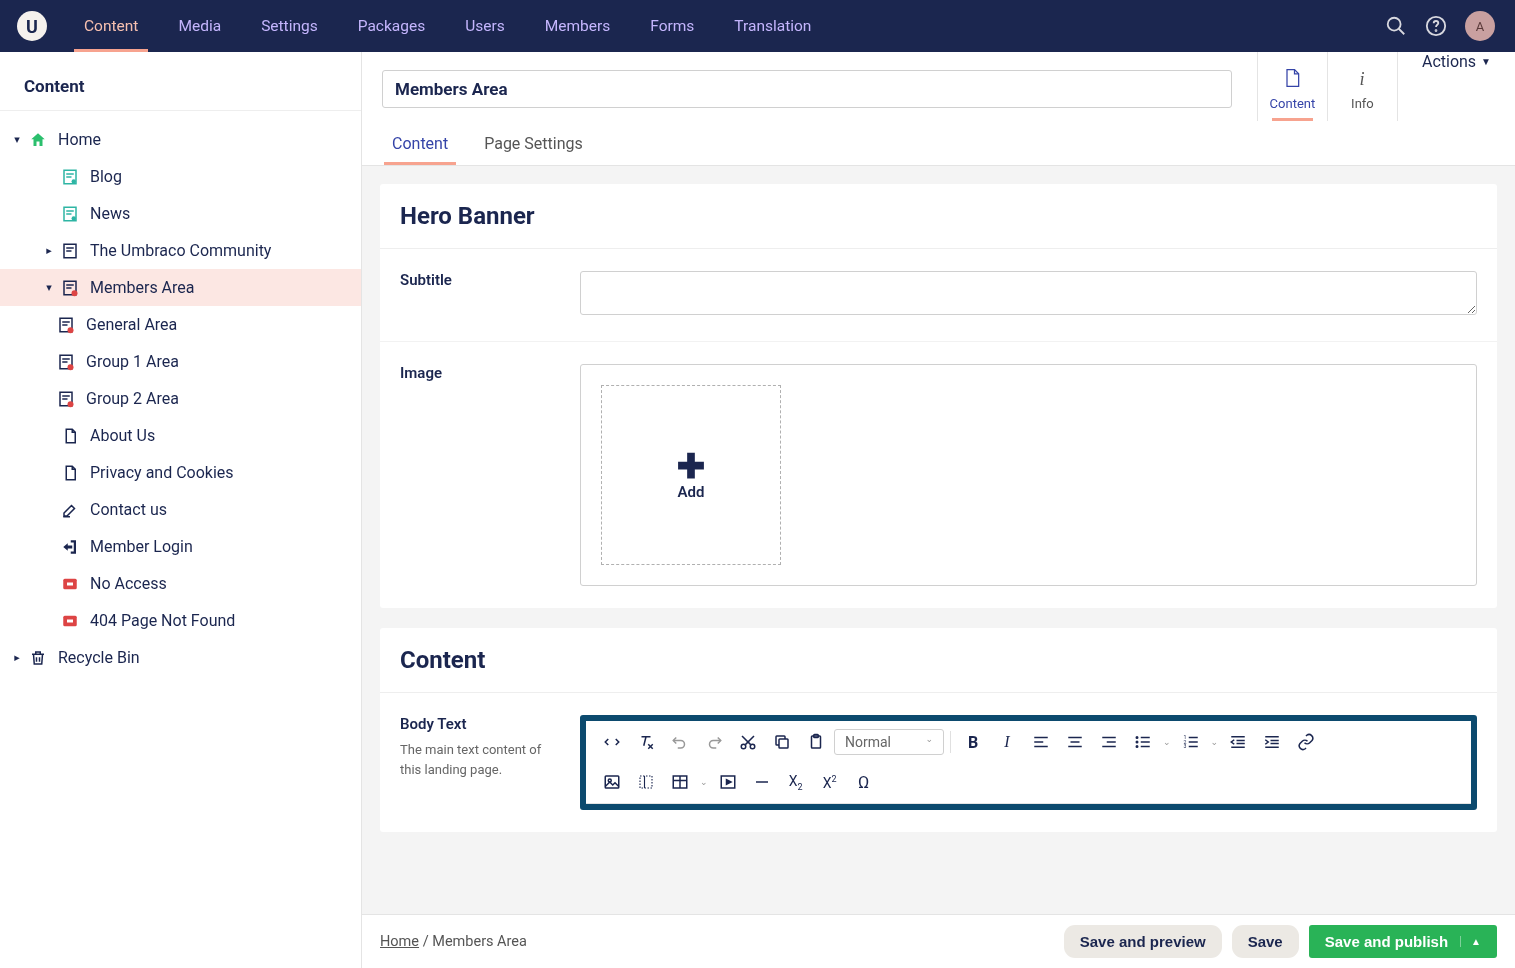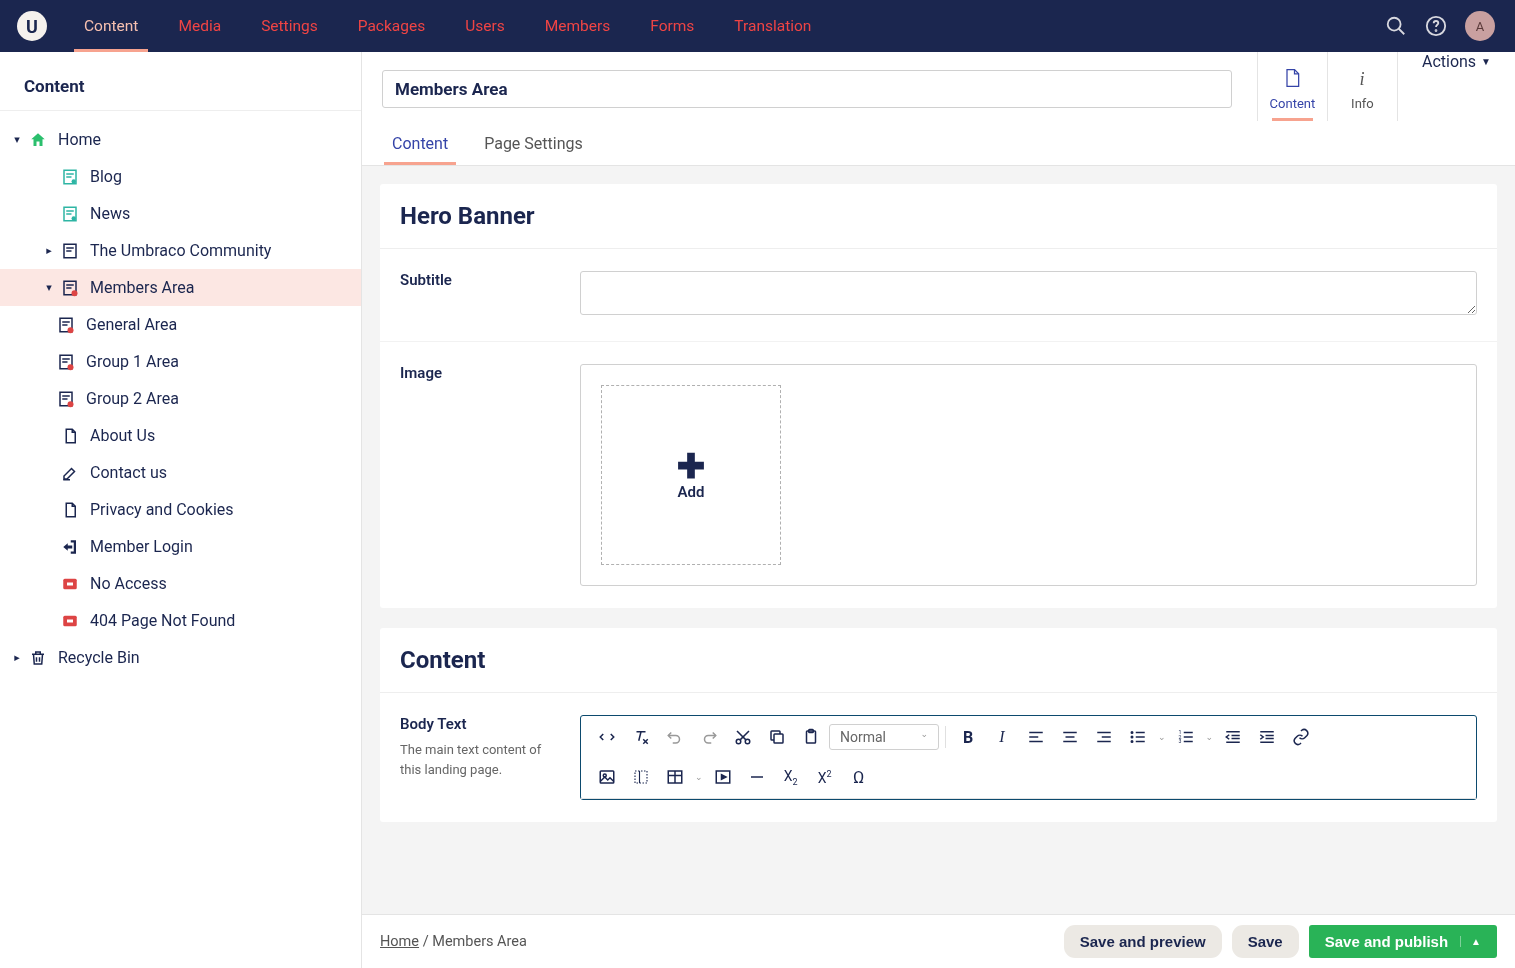--- a/index.html
+++ b/index.html
@@ -45,21 +45,21 @@
       color: #1b264f;
       font-weight: bold;
       font-size: 18px;
     }
     .nav-items {
       display: flex;
       height: 100%;
     }
     .nav-item {
       padding: 0 20px;
-      color: #ef4444;
+      color: #c4b5fd;
       font-size: 15.5px;
       display: flex;
       align-items: center;
       cursor: pointer;
       position: relative;
     }
     .nav-item.active {
       color: #f7c0b0;
     }
     .nav-item.active::after {
@@ -317,21 +317,21 @@
       font-weight: 700;
       line-height: 1;
     }
     .image-add .add-label {
       font-size: 15px;
       font-weight: 600;
       margin-top: 0;
     }
     
     .rte {
-      border: 1px solid #0c4a6e;
+      border: 6px solid #0c4a6e;
       border-radius: 3px;
     }
     .rte-toolbar {
       border-bottom: 1px solid #e4e4e4;
       padding: 6px 10px;
       display: flex;
       flex-wrap: wrap;
       align-items: center;
       gap: 2px;
     }
@@ -554,35 +554,35 @@
                 <path d="M7 3h8l4 4v14H7z"></path>
                 <path d="M15 3v4h4"></path>
               </svg>
             </span>
             <span>About Us</span>
           </div>
           <div class="tree-item depth-1">
             <span class="caret-spot"></span>
             <span class="tree-icon">
               <svg width="18" height="18" viewBox="0 0 24 24" fill="none" stroke="#1b264f" stroke-width="2">
+                <path d="M7 3h8l4 4v14H7z"></path>
+                <path d="M15 3v4h4"></path>
+              </svg>
+            </span>
+            <span>Privacy and Cookies</span>
+          </div>
+          <div class="tree-item depth-1">
+            <span class="caret-spot"></span>
+            <span class="tree-icon">
+              <svg width="18" height="18" viewBox="0 0 24 24" fill="none" stroke="#1b264f" stroke-width="2">
                 <path d="M4 20h4l10-10-4-4L4 16v4z"></path>
                 <line x1="3" y1="21" x2="12" y2="21"></line>
               </svg>
             </span>
             <span>Contact us</span>
-          </div>
-          <div class="tree-item depth-1">
-            <span class="caret-spot"></span>
-            <span class="tree-icon">
-              <svg width="18" height="18" viewBox="0 0 24 24" fill="none" stroke="#1b264f" stroke-width="2">
-                <path d="M7 3h8l4 4v14H7z"></path>
-                <path d="M15 3v4h4"></path>
-              </svg>
-            </span>
-            <span>Privacy and Cookies</span>
           </div>
           <div class="tree-item depth-1">
             <span class="caret-spot"></span>
             <span class="tree-icon">
               <svg width="18" height="18" viewBox="0 0 24 24" fill="#1b264f">
                 <path d="M13 3h7v18h-7v-3h4V6h-4z"></path>
                 <path d="M3 12l6-5v3h6v4H9v3z"></path>
               </svg>
             </span>
             <span>Member Login</span>

